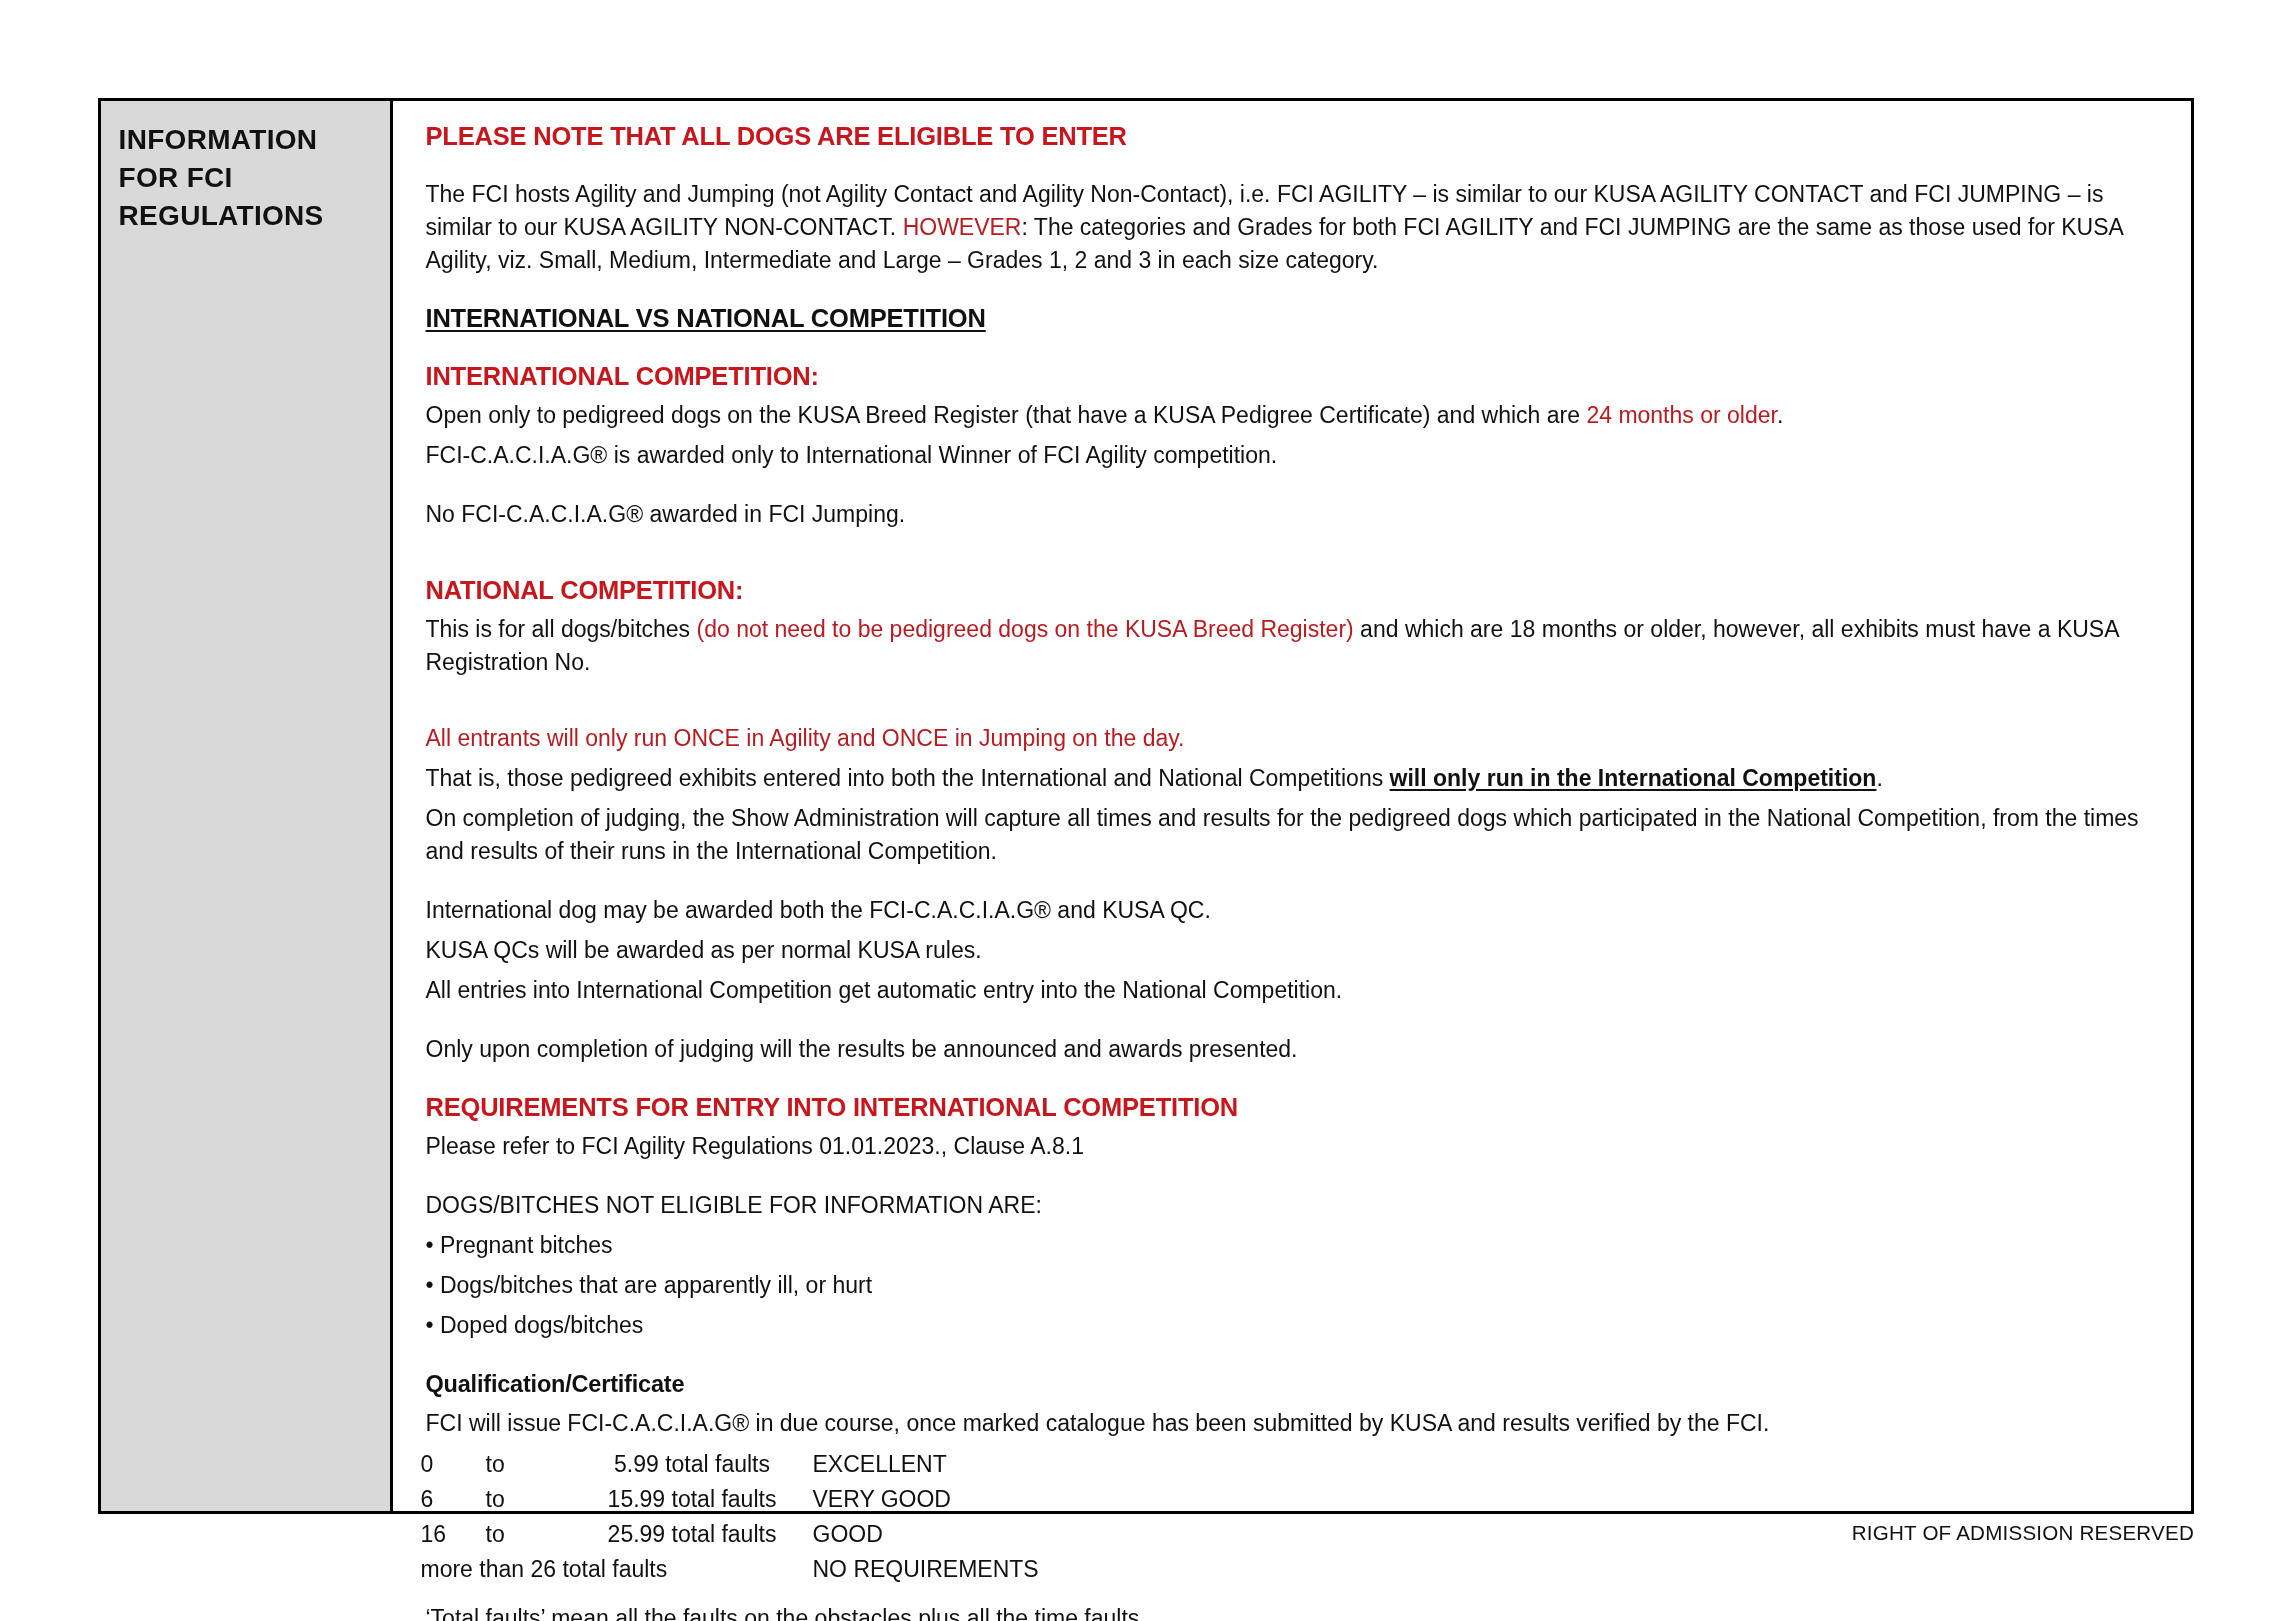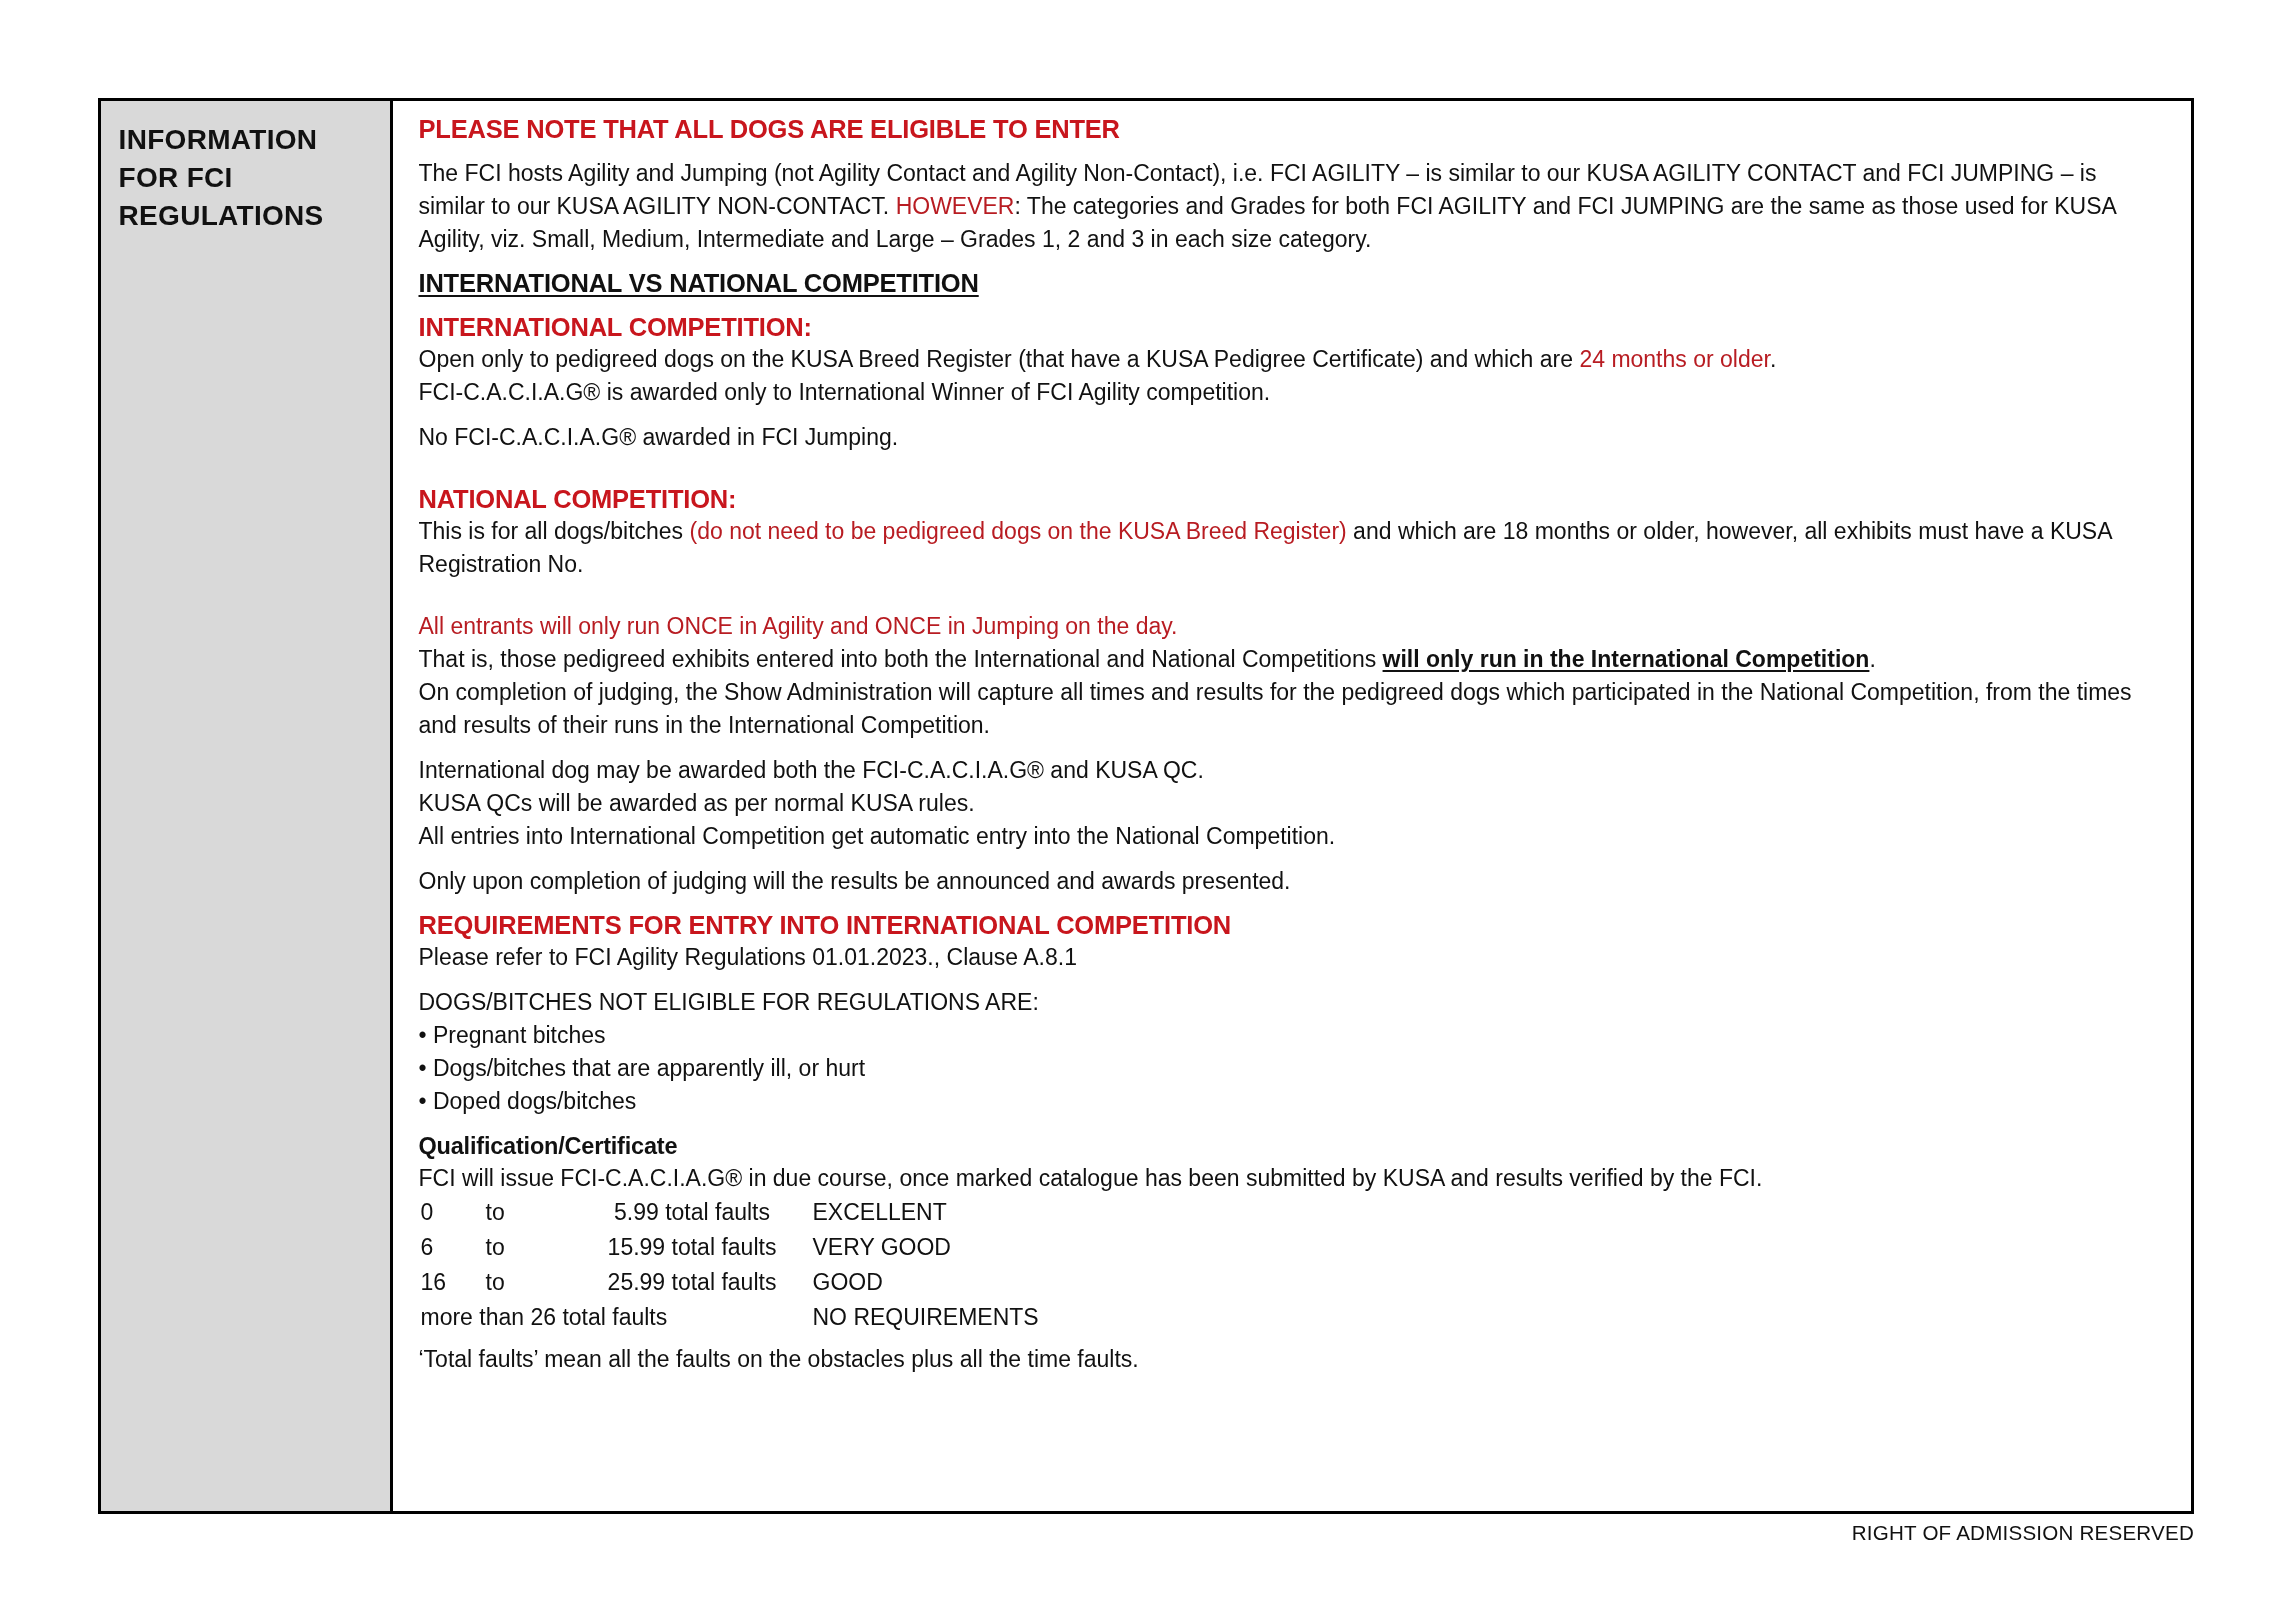--- a/index.html
+++ b/index.html
@@ -8,21 +8,21 @@
   .box { position: absolute; left: 98px; top: 98px; width: 2096px; height: 1416px;
          border: 3.4px solid #000; box-sizing: border-box; display: flex; }
   .left { width: 292px; background: #d9d9d9; border-right: 3.4px solid #000; box-sizing: border-box;
           padding: 19.6px 17.6px; }
   .left-title { font-weight: bold; font-size: 28px; line-height: 38px; letter-spacing: 0.3px; color: #111; }
   .right { flex: 1; padding: 11.8px 23.5px 0 25.5px; font-size: 23px; line-height: 33px; }
   .red { color: #b81c22; }
   .hd { font-weight: bold; font-size: 25.5px; line-height: 32px; letter-spacing: -0.2px; }
   .hd-red { font-weight: bold; font-size: 25.5px; line-height: 32px; color: #c8161d; letter-spacing: -0.2px; }
   .ul { text-decoration: underline; text-underline-offset: 2.9px; }
-  p { margin: 0; }
+  p { margin: 7px; }
   .gap-s { height: 11.8px; }
   .gap-l { height: 29px; }
   .strong-ul { font-weight: bold; text-decoration: underline; text-underline-offset: 2.9px; }
   .qtable { border-collapse: collapse; }
   .qtable td { padding: 0; font-size: 23px; line-height: 35px; vertical-align: top; }
   .c1 { width: 65px; padding-left: 2px !important; }
   .c2 { width: 86px; }
   .c3 { width: 241px; text-align: center; }
   .footer { position: absolute; right: 99px; top: 1521px; font-size: 20.6px; letter-spacing: 0.2px; color: #111; margin-left: 24px; }
 </style>
@@ -65,21 +65,21 @@
     <p>International dog may be awarded both the FCI-C.A.C.I.A.G® and KUSA QC.</p>
     <p>KUSA QCs will be awarded as per normal KUSA rules.</p>
     <p>All entries into International Competition get automatic entry into the National Competition.</p>
     <div class="gap-s"></div>
     <p>Only upon completion of judging will the results be announced and awards presented.</p>
     <div class="gap-s"></div>
 
     <p class="hd-red">REQUIREMENTS FOR ENTRY INTO INTERNATIONAL COMPETITION</p>
     <p>Please refer to FCI Agility Regulations 01.01.2023., Clause A.8.1</p>
     <div class="gap-s"></div>
-    <p>DOGS/BITCHES NOT ELIGIBLE FOR REGULATIONS ARE:</p>
+    <p>DOGS/BITCHES NOT ELIGIBLE FOR INFORMATION ARE:</p>
     <p>• Pregnant bitches</p>
     <p>• Dogs/bitches that are apparently ill, or hurt</p>
     <p>• Doped dogs/bitches</p>
     <div class="gap-s"></div>
 
     <p class="hd" style="font-size:23.5px">Qualification/Certificate</p>
     <p>FCI will issue FCI-C.A.C.I.A.G® in due course, once marked catalogue has been submitted by KUSA and results verified by the FCI.</p>
     <table class="qtable">
       <tbody>
           <tr>

